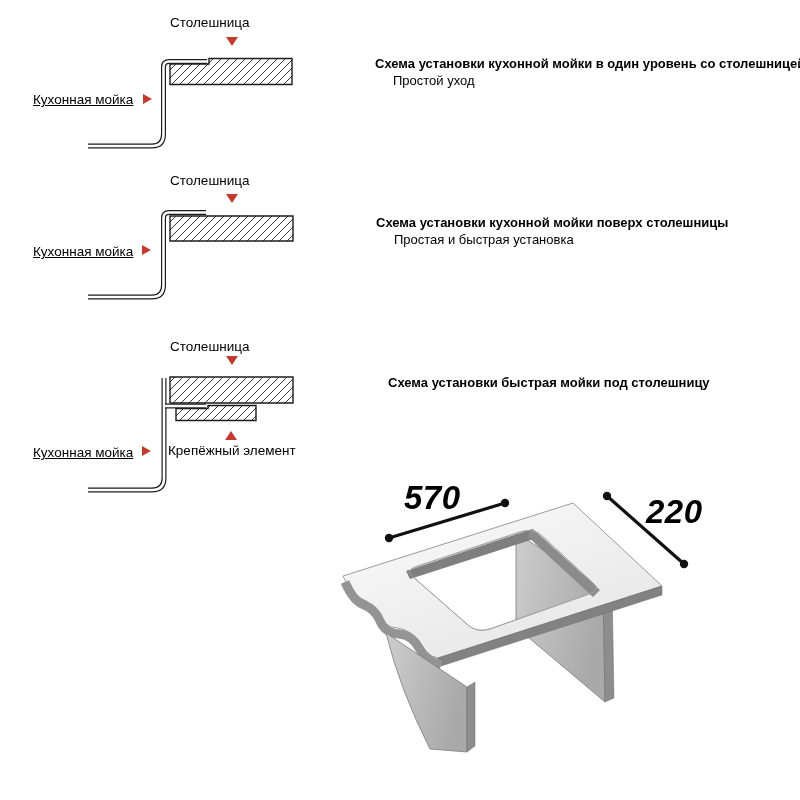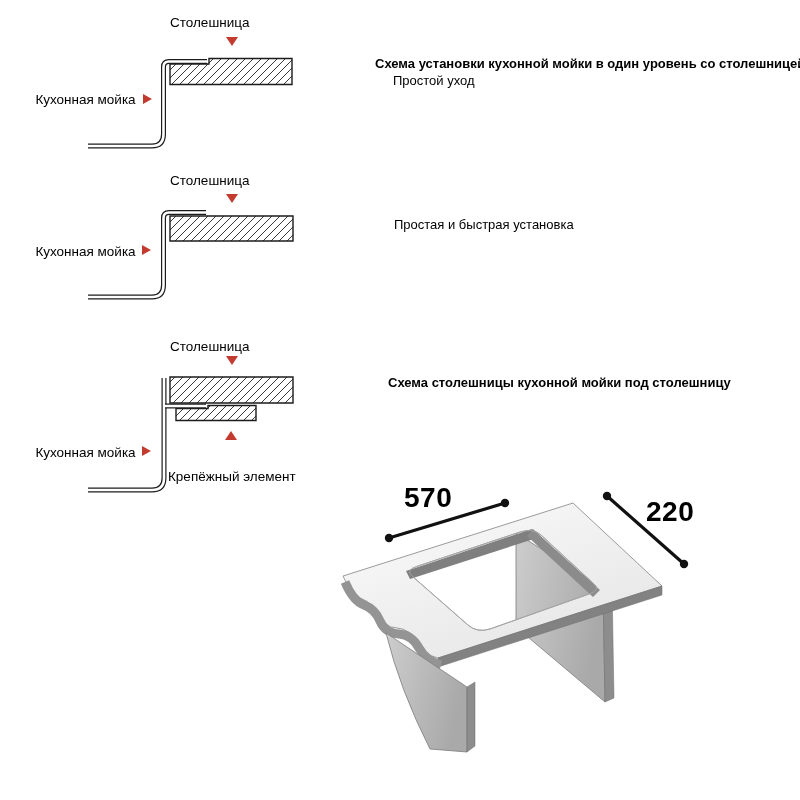--- a/index.html
+++ b/index.html
@@ -4,25 +4,25 @@
 <style>
   html,body{margin:0;padding:0;}
   body{
     width:800px;height:800px;position:relative;overflow:hidden;
     background:#ffffff;color:#000;
     font-family:"Liberation Sans","DejaVu Sans",sans-serif;
   }
   .layer{position:absolute;left:0;top:0;}
   .lbl{position:absolute;font-size:13.5px;line-height:16px;white-space:nowrap;}
   .lbl.center{text-align:left;}
-  .lbl.right{text-align:center;}
+  .lbl.right{text-align:left;text-decoration:underline;}
   .title-block{position:absolute;}
   .t-bold{font-weight:bold;font-size:13px;line-height:15px;white-space:nowrap;}
   .t-sub{font-size:13px;line-height:15px;margin-left:18px;margin-top:2px;white-space:nowrap;}
-  .dim{position:absolute;font-weight:bold;font-size:28px;line-height:30px;letter-spacing:.5px;}
+  .dim{position:absolute;font-weight:bold;font-size:33px;line-height:30px;letter-spacing:.5px;font-style:italic;}
   .tri{position:absolute;width:0;height:0;}
   .tri.down {border-left:6px solid transparent;border-right:6px solid transparent;border-top:9.5px solid #c23b2e;}
   .tri.up   {border-left:6px solid transparent;border-right:6px solid transparent;border-bottom:9.5px solid #c23b2e;}
   .tri.right{border-top:5.2px solid transparent;border-bottom:5.2px solid transparent;border-left:9.5px solid #c23b2e;}
   svg .hatched{fill:url(#hatch);stroke:#1c1c1c;stroke-width:1.4;}
   svg .sink-outer{fill:none;stroke:#1c1c1c;stroke-width:5;stroke-linejoin:round;}
   svg .sink-inner{fill:none;stroke:#ffffff;stroke-width:2.6;stroke-linejoin:round;}
 </style>
 </head>
 <body>
@@ -103,27 +103,28 @@
 <div class="title-block" style="left:375px;top:56px">
   <div class="t-bold">Схема установки кухонной мойки в один уровень со столешницей</div>
   <div class="t-sub">Простой уход</div>
 </div>
 
 <div class="lbl center" style="left:170px;top:173px;width:126px">Столешница</div>
 <div class="tri down" style="left:226px;top:194px"></div>
 <div class="lbl right" style="left:33px;top:244px;width:105px">Кухонная мойка</div>
 <div class="tri right" style="left:142px;top:245px"></div>
 <div class="title-block" style="left:376px;top:215px">
+  <div class="t-bold">Схема установки кухонной мойки поверх столешницы</div>
   <div class="t-sub">Простая и быстрая установка</div>
 </div>
 
 <div class="lbl center" style="left:170px;top:339px;width:126px">Столешница</div>
 <div class="tri down" style="left:226px;top:356px"></div>
 <div class="lbl right" style="left:33px;top:445px;width:105px">Кухонная мойка</div>
 <div class="tri right" style="left:142px;top:446px"></div>
 <div class="tri up" style="left:225px;top:431px"></div>
-<div class="lbl center" style="left:168px;top:469px;width:140px">Крепёжный элемент</div>
+<div class="lbl center" style="left:168px;top:443px;width:140px">Крепёжный элемент</div>
 <div class="title-block" style="left:388px;top:375px">
-  <div class="t-bold">Схема столешницы кухонной мойки под столешницу</div>
+  <div class="t-bold">Схема установки быстрая мойки под столешницу</div>
 </div>
 
 <div class="dim" style="left:404px;top:483px">570</div>
 <div class="dim" style="left:646px;top:497px">220</div>
 
 </body></html>

